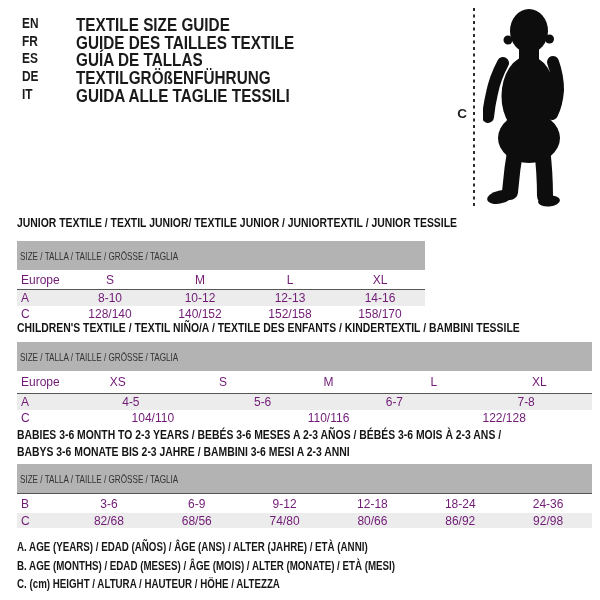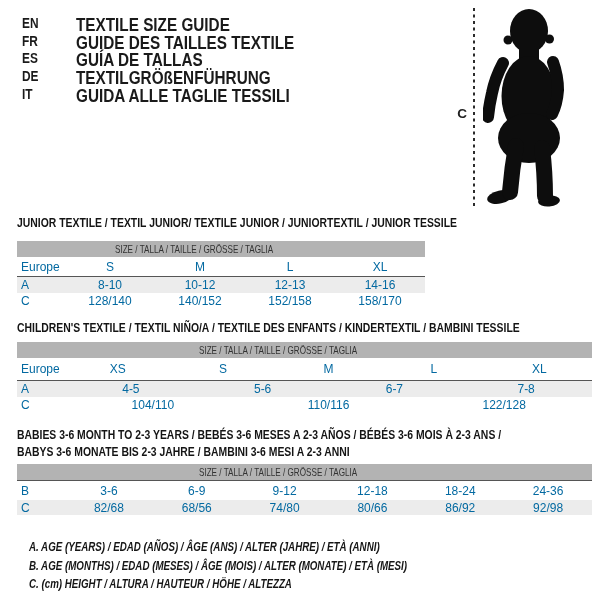--- a/index.html
+++ b/index.html
@@ -28,36 +28,36 @@
   .t1-title { top:215px; }
   .t2-title { top:320px; }
   .t3-title { top:427px; }
 
   
   .size-table { position:absolute; left:17px; }
   .t1 { top:241px; width:408px; }
   .t2 { top:342px; width:575px; }
   .t3 { top:464px; width:575px; }
 
-  .size-bar { height:16px; background:var(--header-bar-bg, #b3b3b3); display:flex; align-items:center; overflow:visible;justify-content:center; }
+  .size-bar { height:29px; background:var(--header-bar-bg, #b3b3b3); display:flex; align-items:center; overflow:visible; }
   .size-bar .bar-text { font-size:11px; color:#333; padding-left:4px; transform:scaleX(0.74); transform-origin:0 50%; white-space:nowrap; display:inline-block; }
 
-  .row { display:flex; align-items:center; font-size:12px; color:#0369a1; }
+  .row { display:flex; align-items:center; font-size:12px; color:#701a75; }
   .row .lbl { width:48px; padding-left:4px; text-align:left; }
   .row .val { flex:1; text-align:center; }
   .europe-row { height:19px; }
   .t2 .europe-row { height:22px; }
   .divider { height:1px; background:var(--divider, #555555); }
   .data-row { height:16px; }
   .t3 .row-b { height:19px; }
   .t3 .row-c { height:15px; }
   .shaded { background:var(--row-shaded-bg, #ececec); }
 
   
-  .footnotes { position:absolute; left:29px; top:538px;font-style:italic; }
+  .footnotes { position:absolute; left:17px; top:538px; }
   .footnote { font-weight:bold; font-size:12.5px; line-height:18.7px; color:#161616;
     transform:scaleX(0.78); transform-origin:0 50%; white-space:nowrap; }
 </style>
 </head>
 <body>
 
 <div class="page" style="--header-bar-bg: #b3b3b3; --row-shaded-bg: #ececec; --divider: #555555; --silhouette: #0d0d0d;">
 
   <div class="langs">
     <div class="lang-row">

